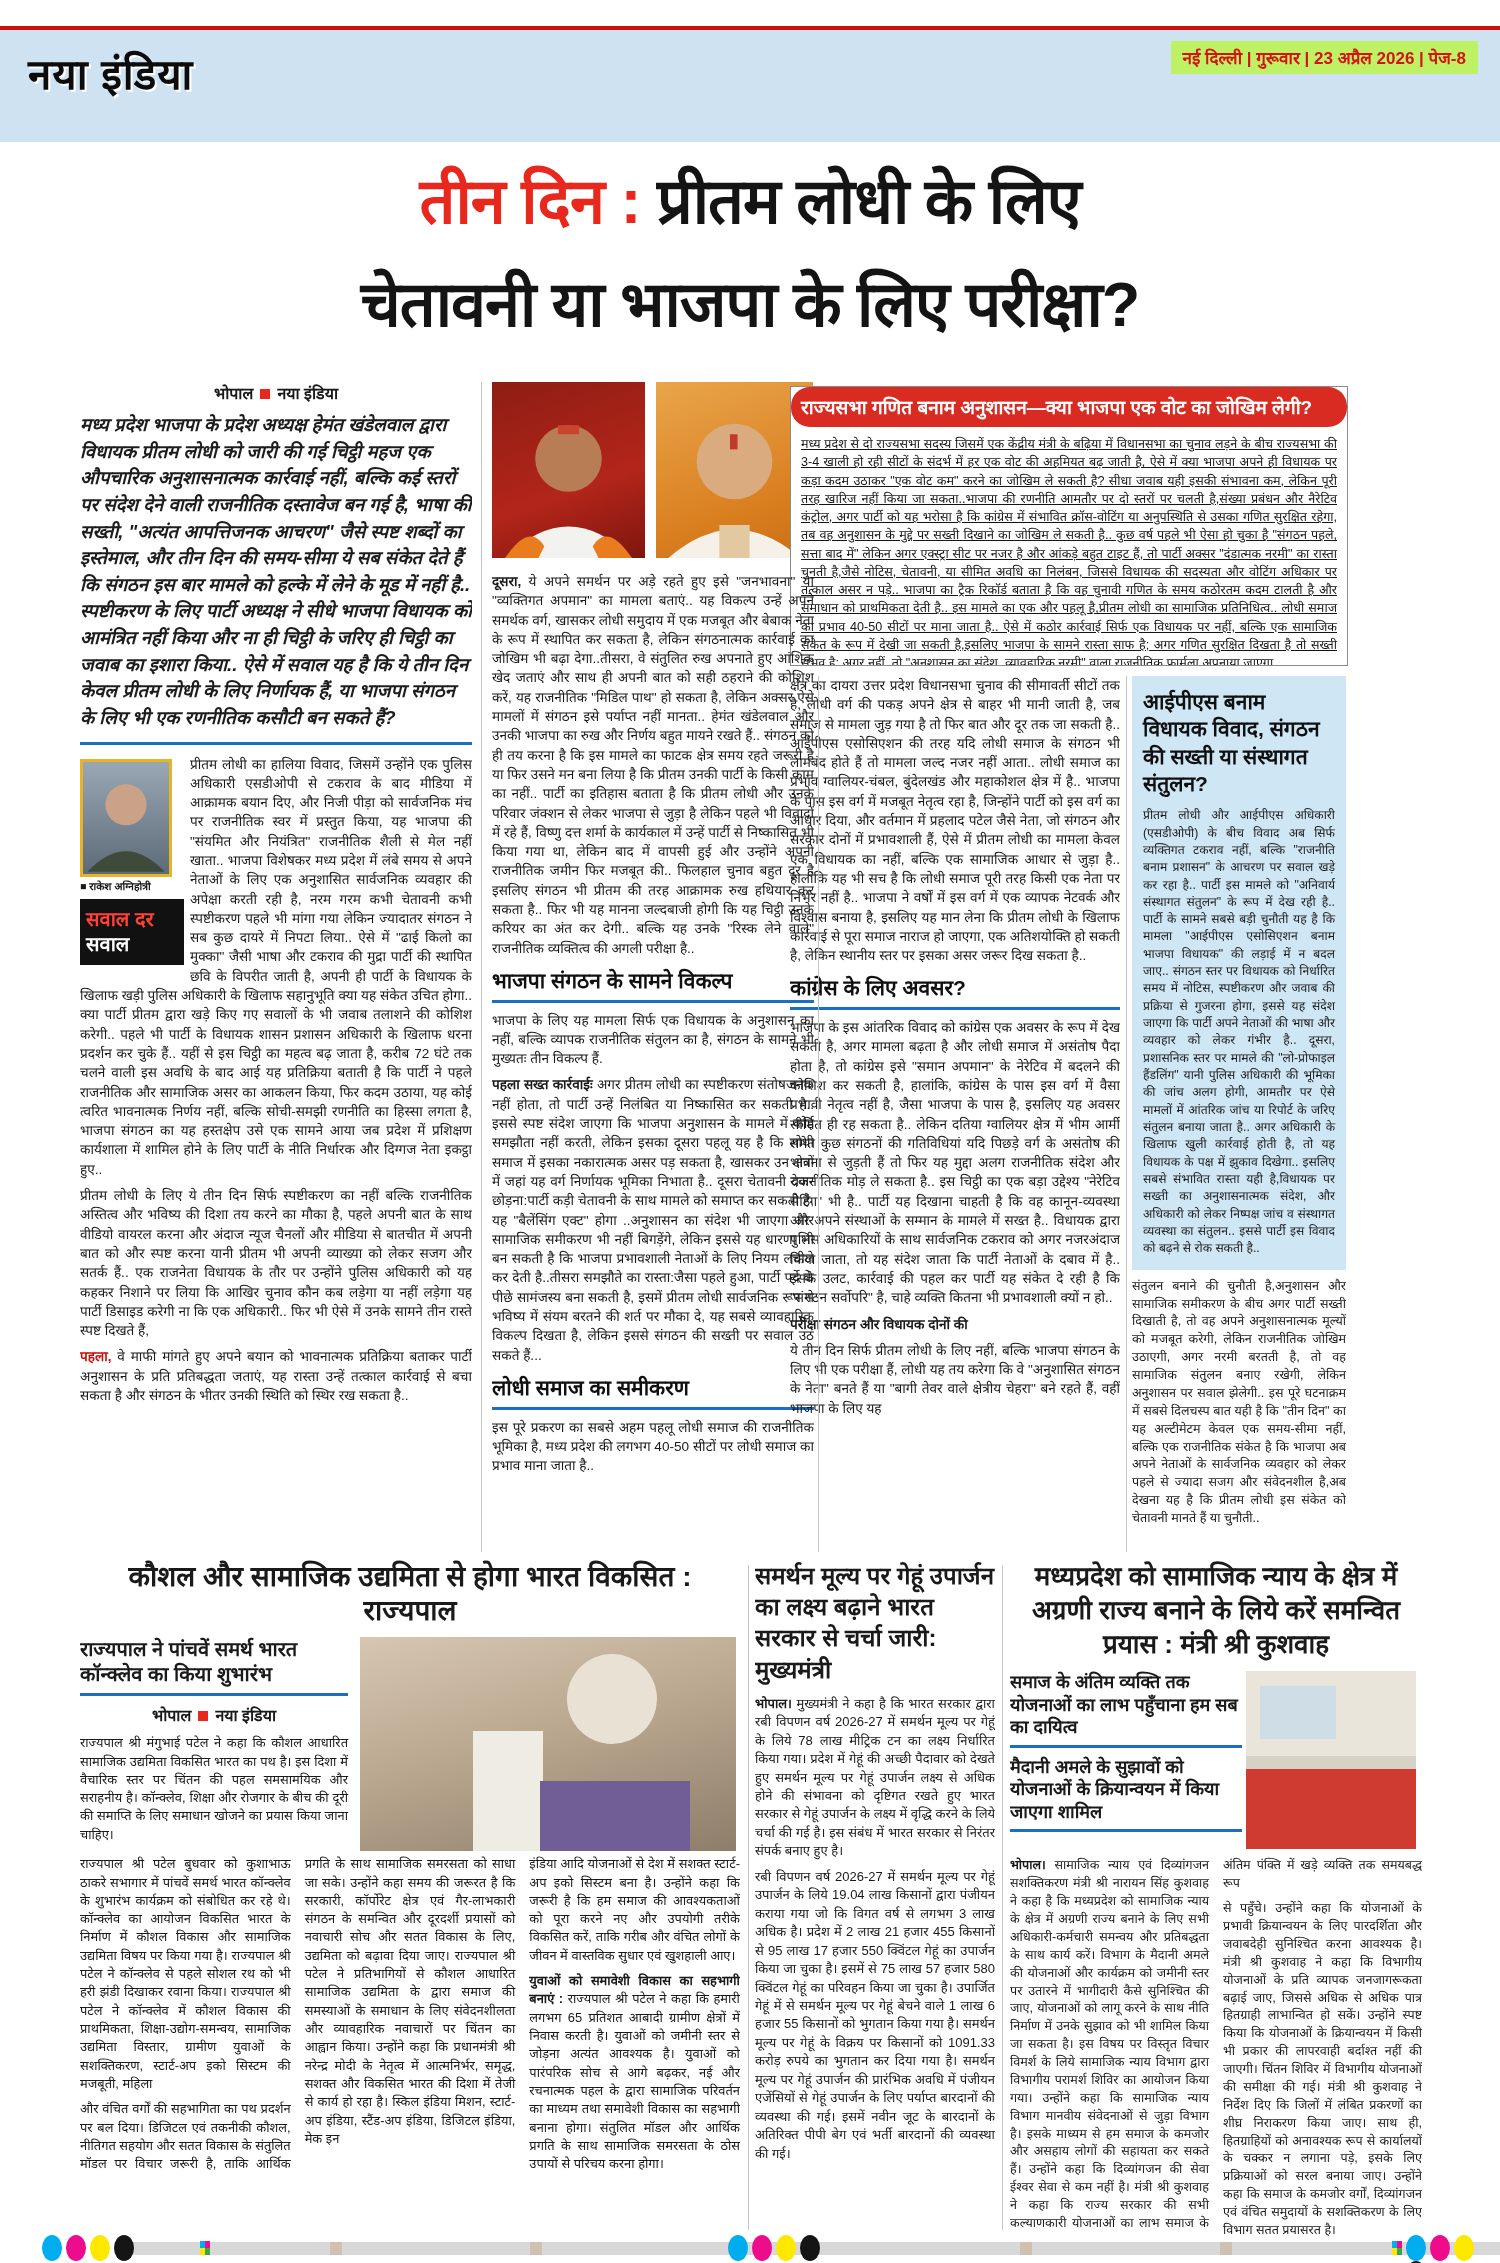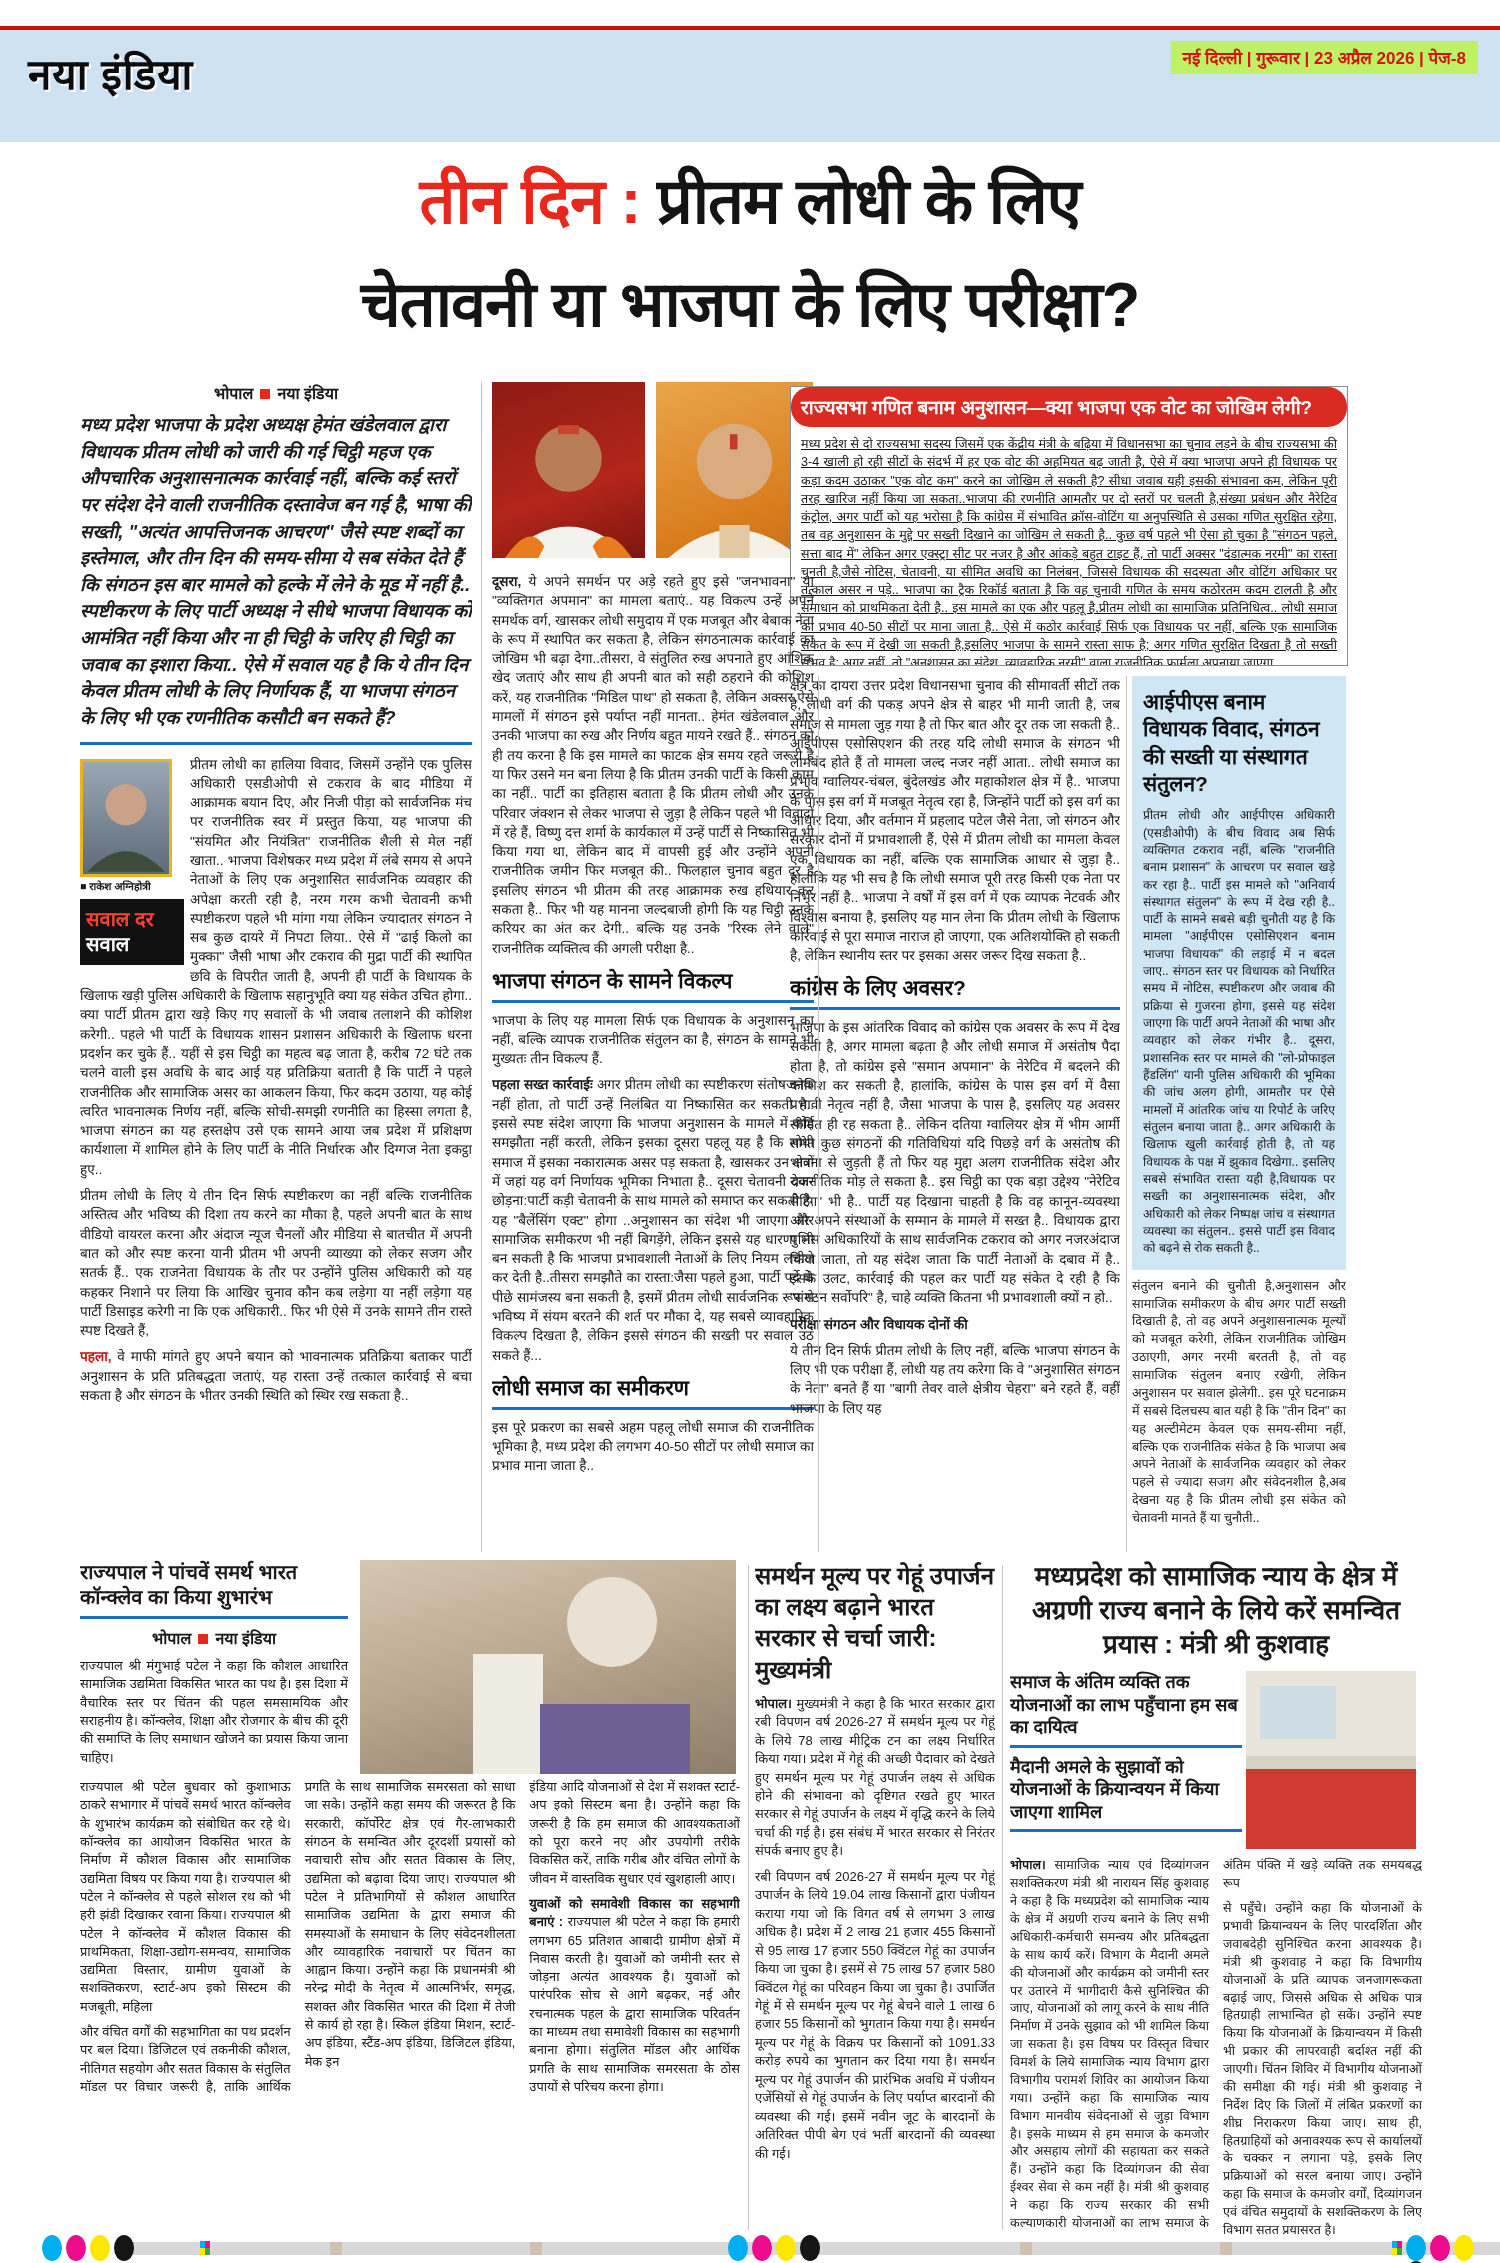--- a/index.html
+++ b/index.html
@@ -171,20 +171,21 @@
     <p class="sbox-body">प्रीतम लोधी और आईपीएस अधिकारी (एसडीओपी) के बीच विवाद अब सिर्फ व्यक्तिगत टकराव नहीं, बल्कि "राजनीति बनाम प्रशासन" के आचरण पर सवाल खड़े कर रहा है.. पार्टी इस मामले को "अनिवार्य संस्थागत संतुलन" के रूप में देख रही है.. पार्टी के सामने सबसे बड़ी चुनौती यह है कि मामला "आईपीएस एसोसिएशन बनाम भाजपा विधायक" की लड़ाई में न बदल जाए.. संगठन स्तर पर विधायक को निर्धारित समय में नोटिस, स्पष्टीकरण और जवाब की प्रक्रिया से गुजरना होगा, इससे यह संदेश जाएगा कि पार्टी अपने नेताओं की भाषा और व्यवहार को लेकर गंभीर है.. दूसरा, प्रशासनिक स्तर पर मामले की "लो-प्रोफाइल हैंडलिंग" यानी पुलिस अधिकारी की भूमिका की जांच अलग होगी, आमतौर पर ऐसे मामलों में आंतरिक जांच या रिपोर्ट के जरिए संतुलन बनाया जाता है.. अगर अधिकारी के खिलाफ खुली कार्रवाई होती है, तो यह विधायक के पक्ष में झुकाव दिखेगा.. इसलिए सबसे संभावित रास्ता यही है,विधायक पर सख्ती का अनुशासनात्मक संदेश, और अधिकारी को लेकर निष्पक्ष जांच व संस्थागत व्यवस्था का संतुलन.. इससे पार्टी इस विवाद को बढ़ने से रोक सकती है..</p>
   </div>
   <p class="sfoot">संतुलन बनाने की चुनौती है,अनुशासन और सामाजिक समीकरण के बीच अगर पार्टी सख्ती दिखाती है, तो वह अपने अनुशासनात्मक मूल्यों को मजबूत करेगी, लेकिन राजनीतिक जोखिम उठाएगी, अगर नरमी बरतती है, तो वह सामाजिक संतुलन बनाए रखेगी, लेकिन अनुशासन पर सवाल झेलेगी.. इस पूरे घटनाक्रम में सबसे दिलचस्प बात यही है कि "तीन दिन" का यह अल्टीमेटम केवल एक समय-सीमा नहीं, बल्कि एक राजनीतिक संकेत है कि भाजपा अब अपने नेताओं के सार्वजनिक व्यवहार को लेकर पहले से ज्यादा सजग और संवेदनशील है,अब  देखना यह है कि प्रीतम लोधी इस संकेत को चेतावनी मानते हैं या चुनौती..</p>
 </div>
 
 <div class="abs vrule" style="left:481px;top:382px;height:1170px;"></div>
 <div class="abs vrule" style="left:818px;top:676px;height:876px;"></div>
 <div class="abs vrule" style="left:1126px;top:676px;height:876px;"></div>
 
 <div class="abs art1">
+  <div class="art1-head">कौशल और सामाजिक उद्यमिता से होगा भारत विकसित : राज्यपाल</div>
   <div class="art1-row">
     <div class="art1-left">
       <div class="a-subhead">राज्यपाल ने पांचवें समर्थ भारत कॉन्क्लेव का किया शुभारंभ</div>
       <div class="byline"><span>भोपाल</span><span class="redsq"></span><span>नया इंडिया</span></div>
       <p class="body">राज्यपाल श्री मंगुभाई पटेल ने कहा कि कौशल आधारित सामाजिक उद्यमिता विकसित भारत का पथ है। इस दिशा में वैचारिक स्तर पर चिंतन की पहल समसामयिक और सराहनीय है। कॉन्क्लेव, शिक्षा और रोजगार के बीच की दूरी की समाप्ति के लिए समाधान खोजने का प्रयास किया जाना चाहिए।</p>
     </div>
     <div class="conclave">
       <div class="arch"></div>
       <div class="podium"></div>
       <div class="table"></div>

